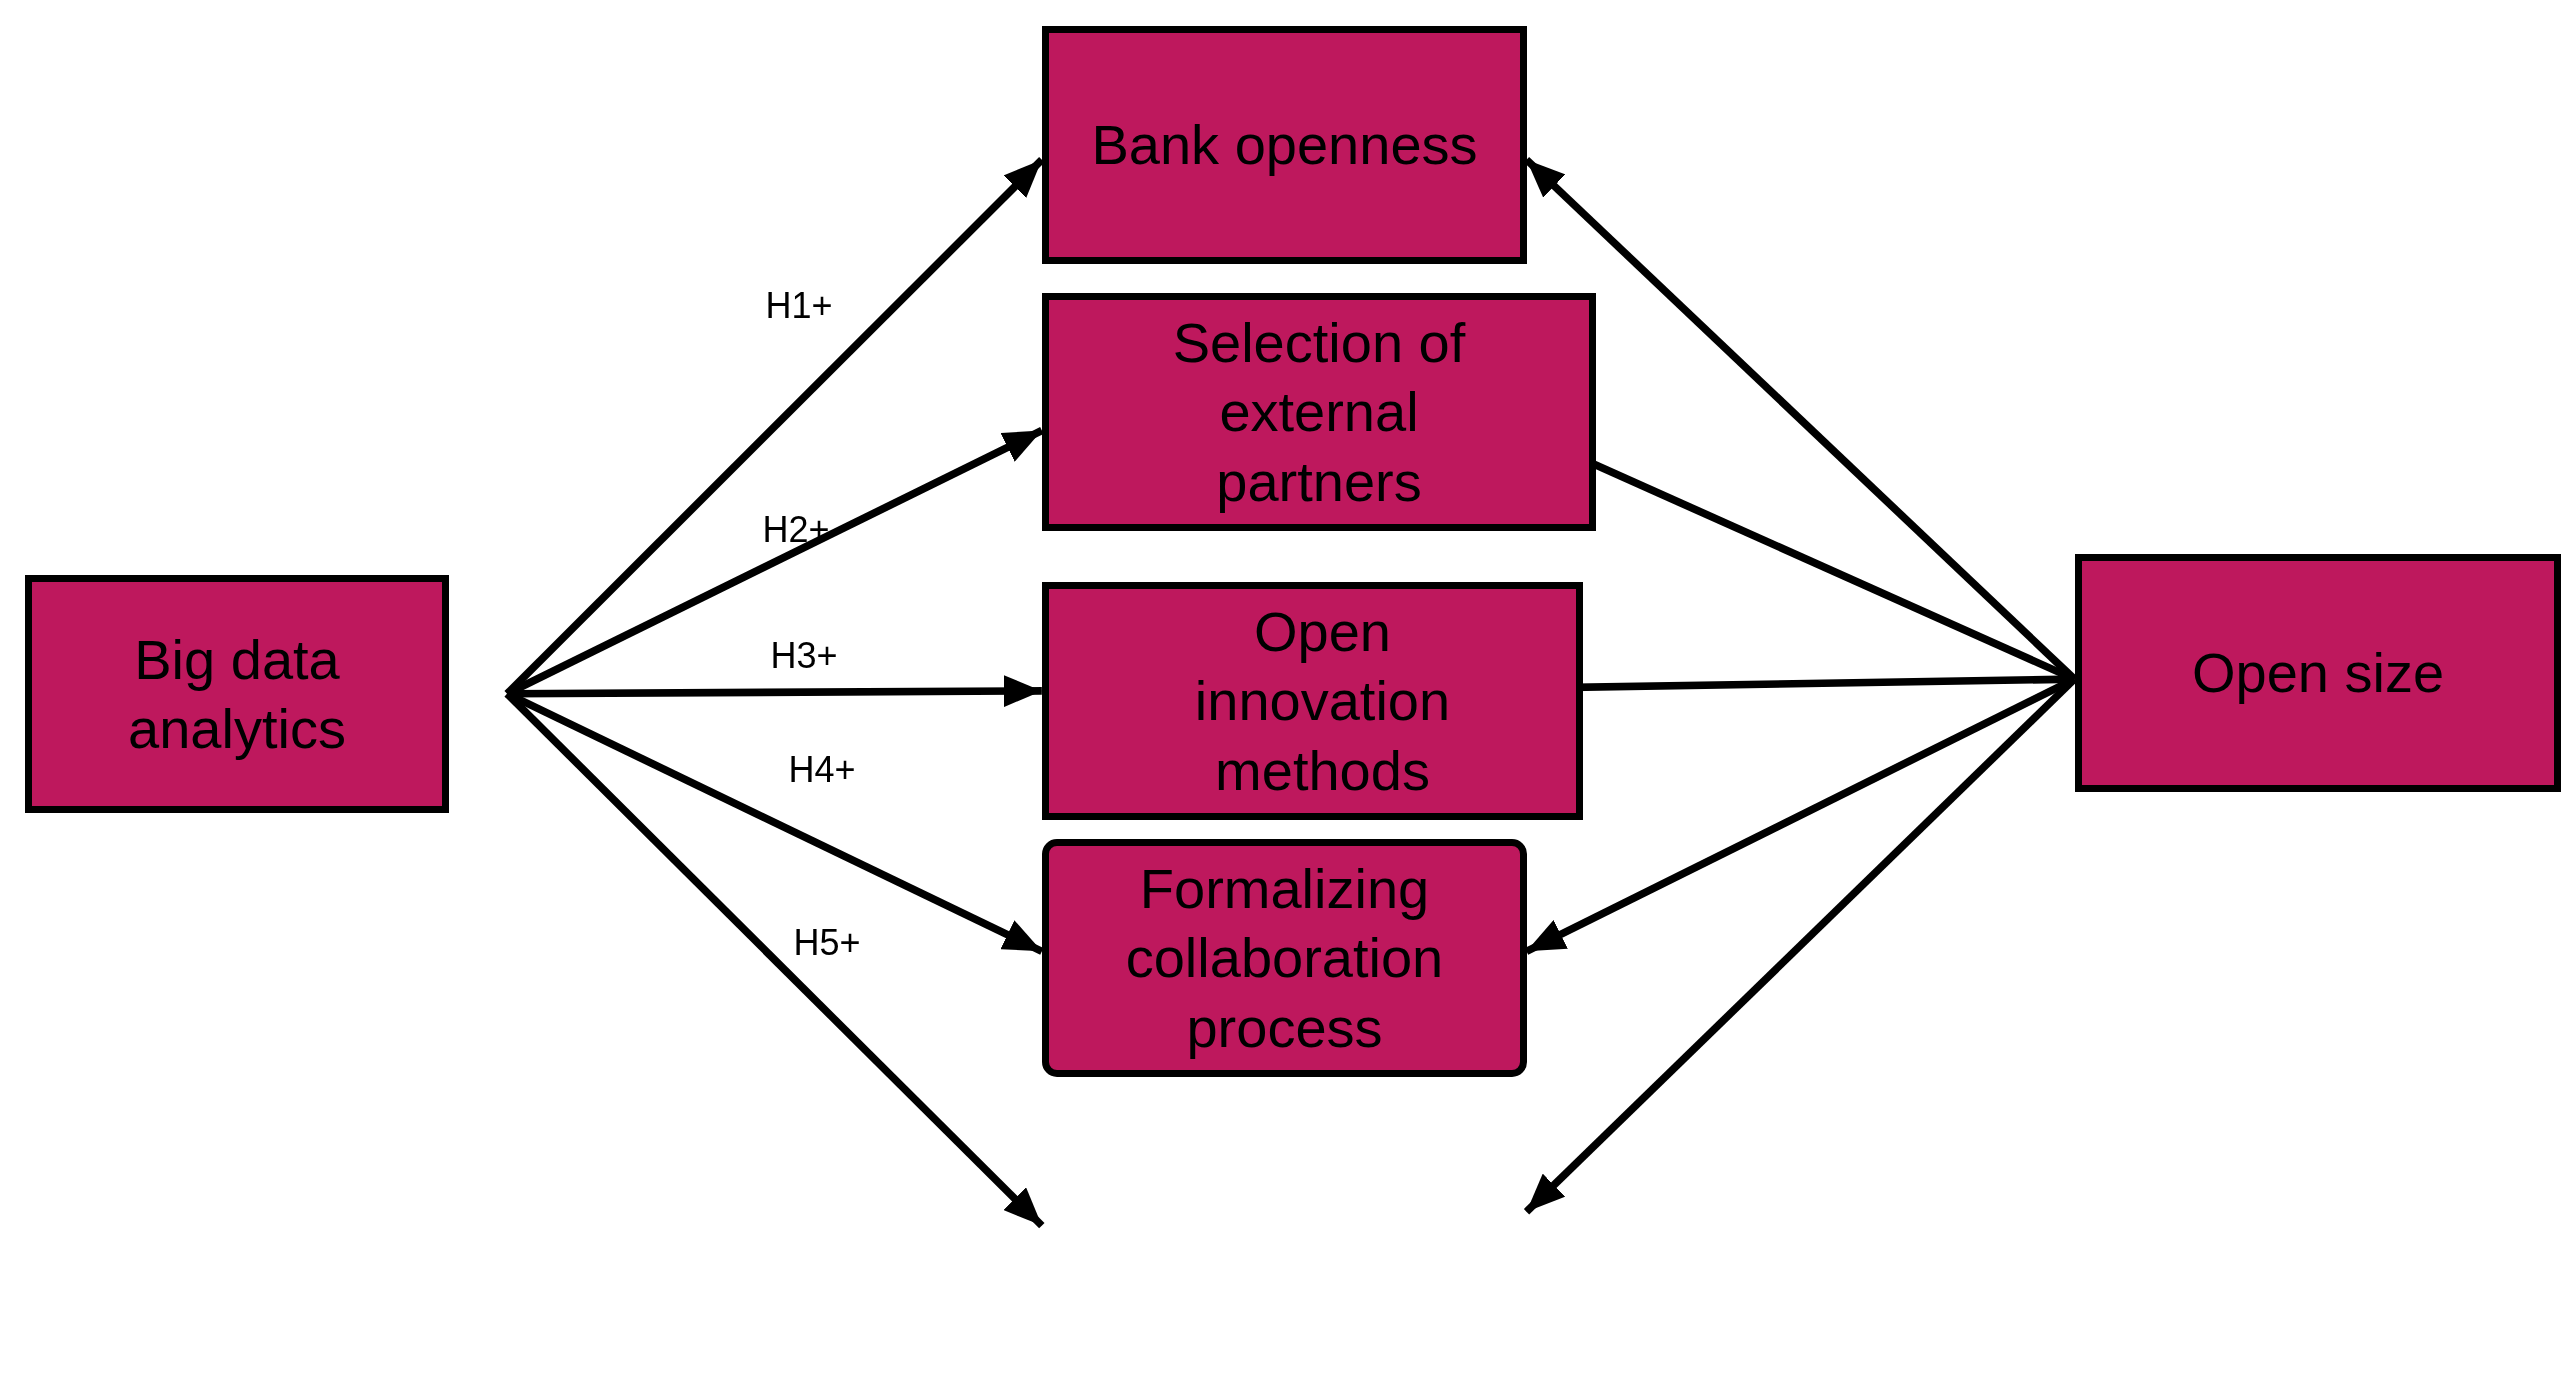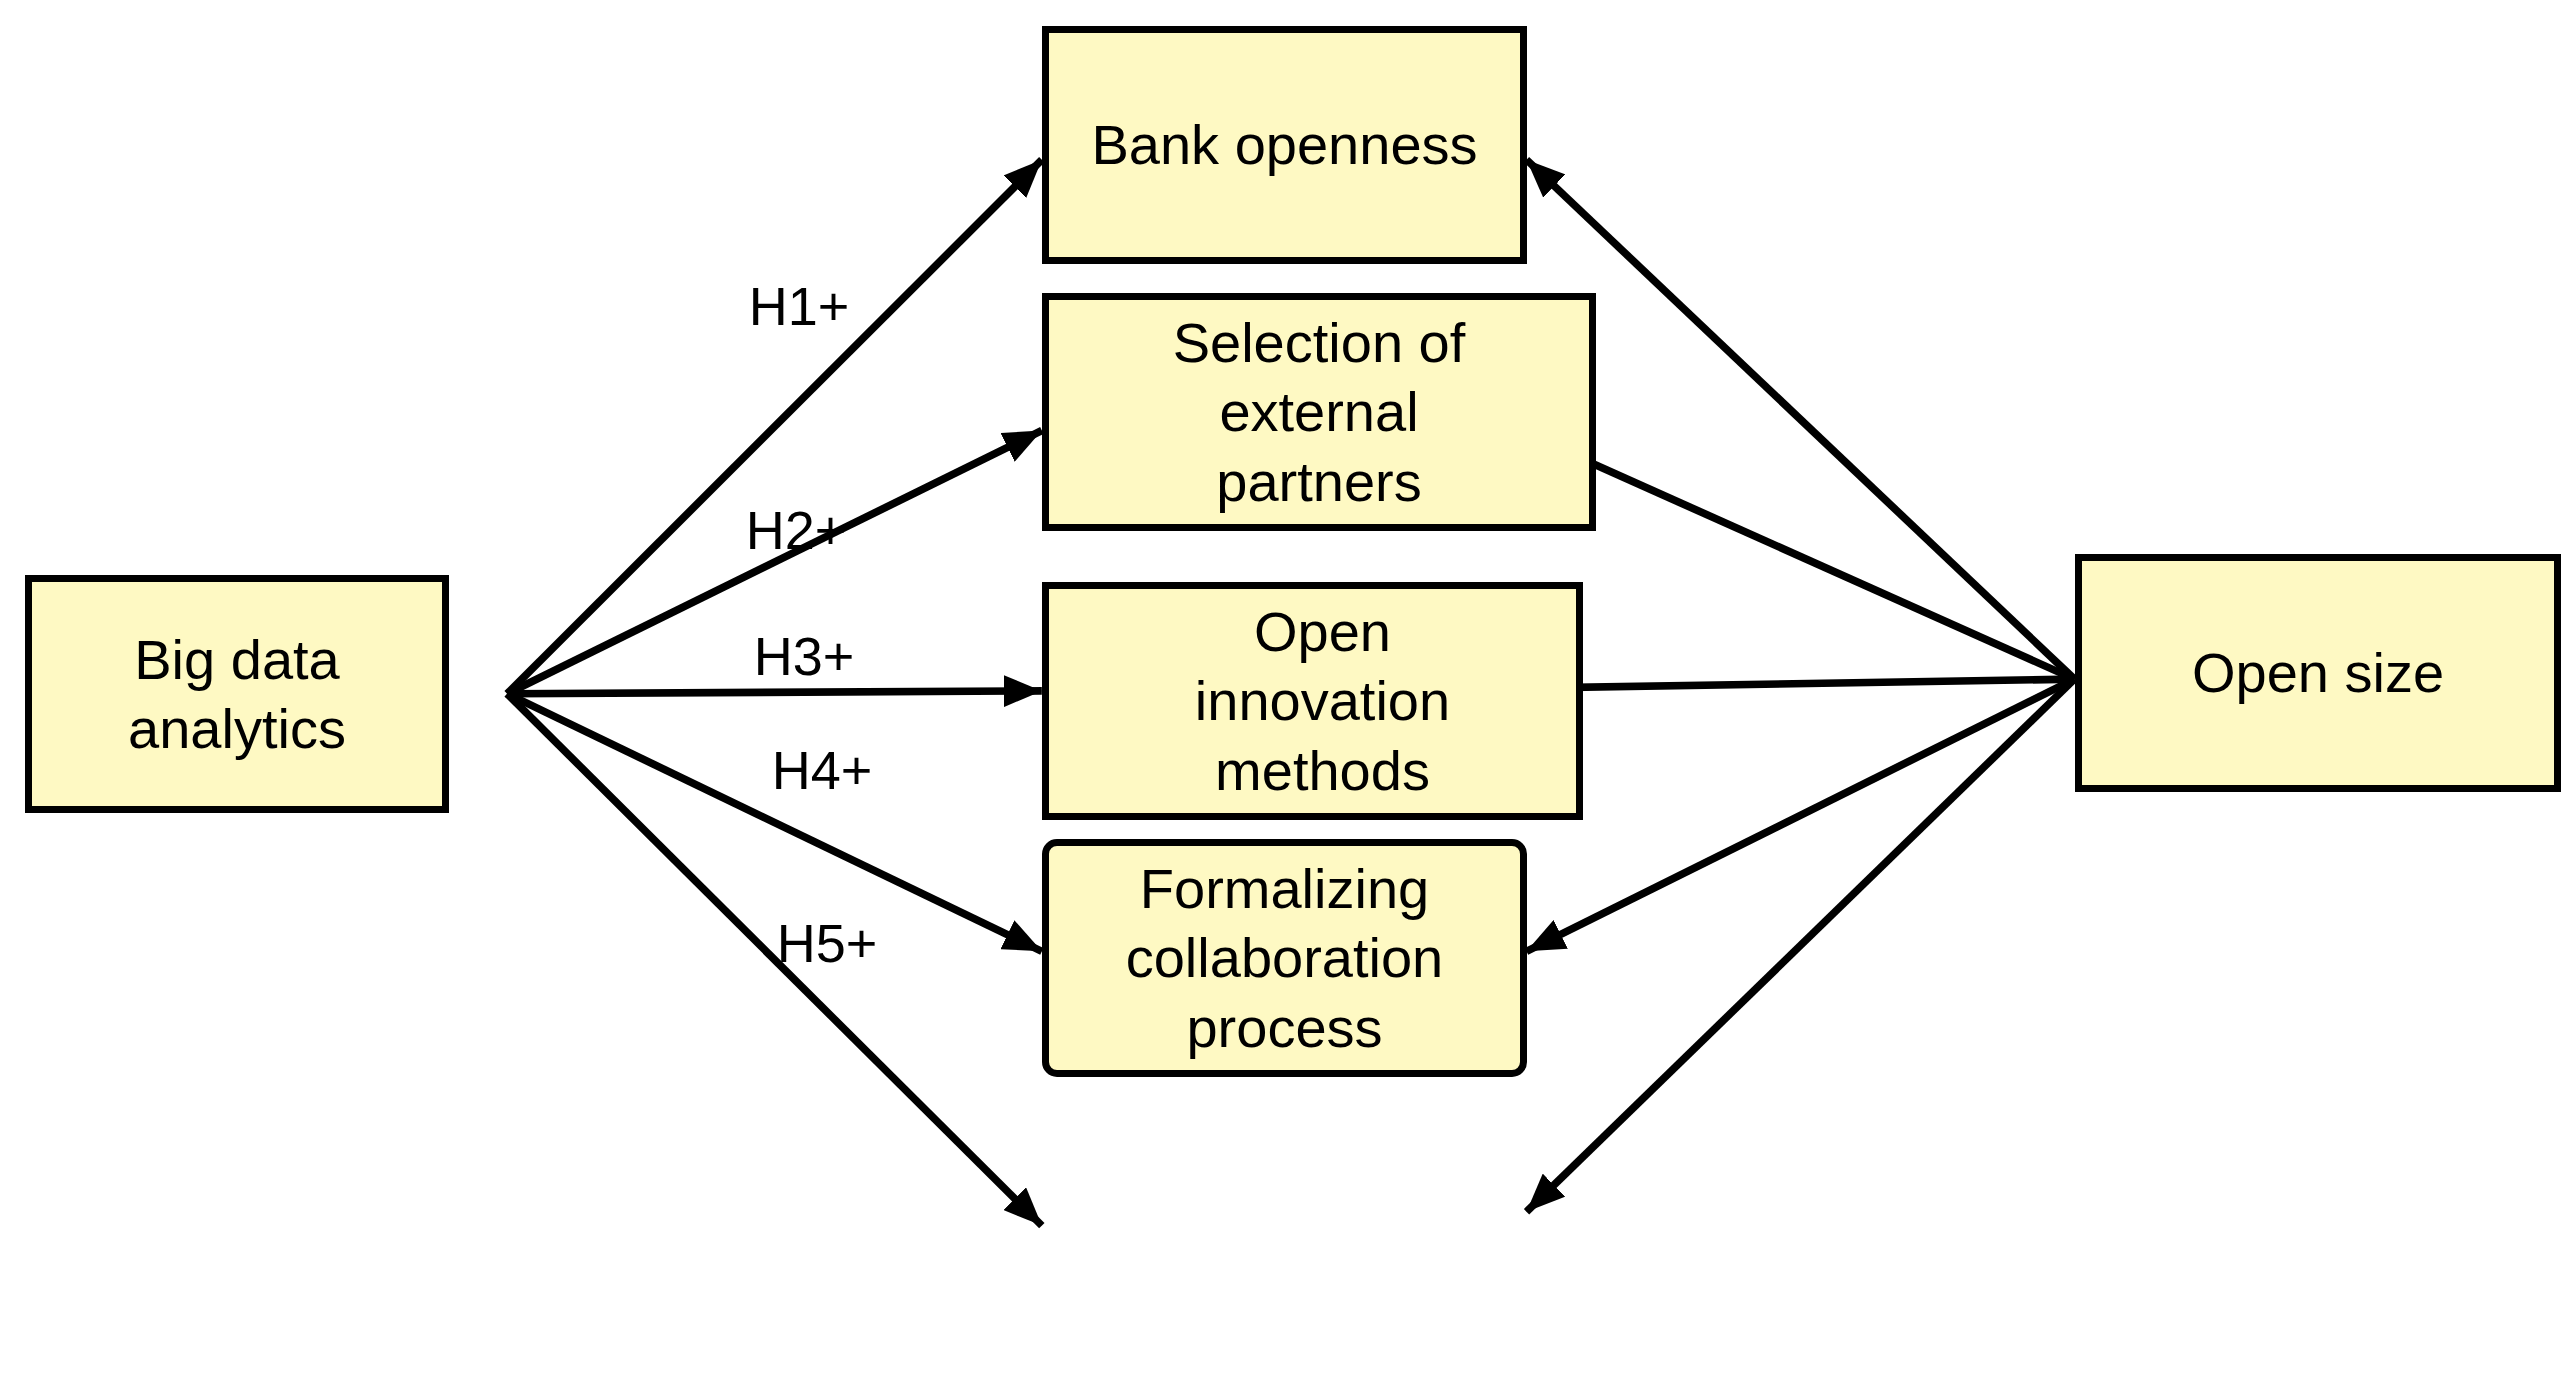--- a/index.html
+++ b/index.html
@@ -20,41 +20,41 @@
     position: absolute;
     left: 0;
     top: 0;
     width: 2576px;
     height: 1377px;
   }
   .node {
     position: absolute;
     box-sizing: border-box;
     border: 7px solid #000000;
-    background: #fef9c3;
+    background: #be185d;
     display: flex;
     align-items: center;
     justify-content: center;
     text-align: center;
     white-space: pre-line;
     font-size: 56px;
     line-height: 1.24;
     color: #000000;
   }
   .n-bigdata  { left: 25px;   top: 575px;  width: 424px; height: 238px; }
   .n-b1       { left: 1042px; top: 26px;   width: 485px; height: 238px; }
   .n-b2       { left: 1042px; top: 293px;  width: 554px; height: 238px; }
   .n-b3       { left: 1042px; top: 582px;  width: 541px; height: 238px; padding-left: 20px; }
   .n-b4       { left: 1042px; top: 839px; width: 485px; height: 238px; border-radius: 15px; }
   .n-b5       { left: 1042px; top: 1109px; width: 485px; height: 238px; }
   .n-banksize { left: 2075px; top: 554px;  width: 486px; height: 238px; }
   .hlabel {
     position: absolute;
     transform: translate(-50%, -50%);
-    font-size: 54px;
+    font-size: 36px;
     line-height: 1;
     white-space: nowrap;
     color: #000000;
   }
   .h1 { left: 799px; top: 306px; }
   .h2 { left: 796px; top: 530px; }
   .h3 { left: 804px; top: 656px; }
   .h4 { left: 822px; top: 770px; }
   .h5 { left: 827px; top: 943px; }
 </style>

